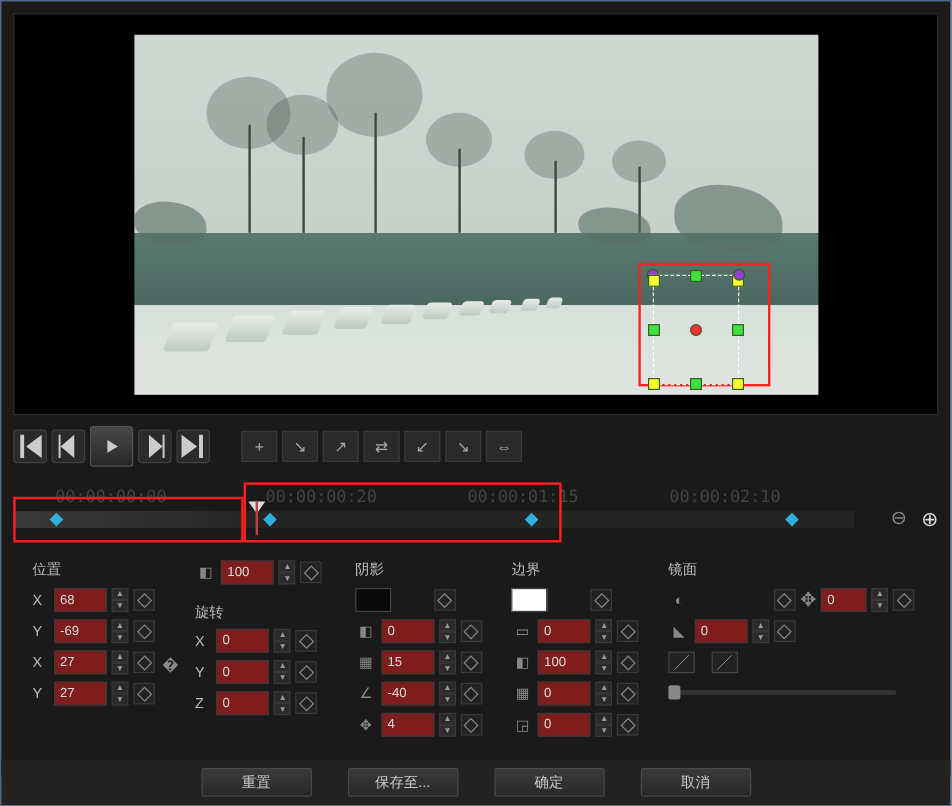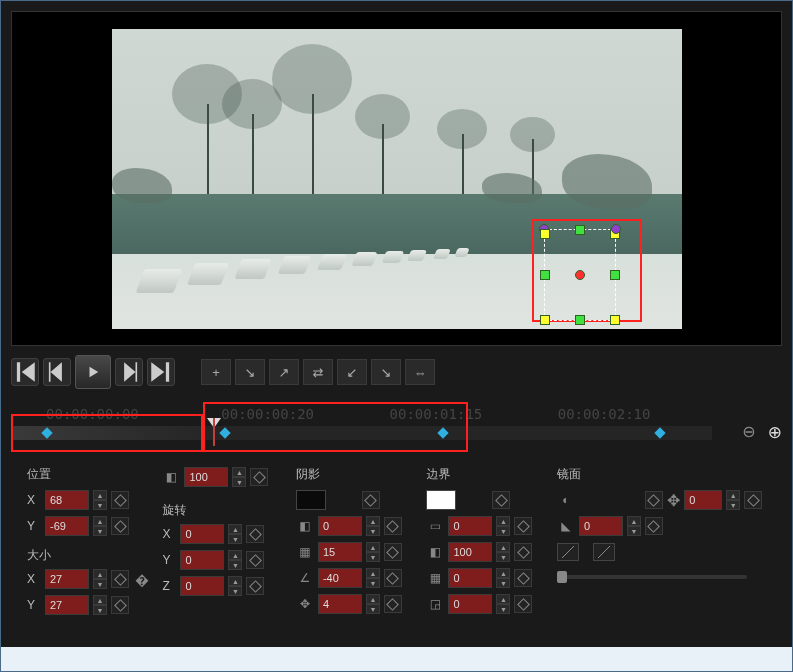--- a/index.html
+++ b/index.html
@@ -260,21 +260,20 @@
         </div>
         <div class="row">
           <span class="lbl">Y</span>
           <div class="numbox">-69</div>
           <div class="spin">
               <div>▲</div>
               <div>▼</div>
             </div>
           <div class="kf"></div>
         </div>
-        <div class="sub">大小</div>
         <div class="row">
           <span class="lbl">X</span>
           <div class="numbox">27</div>
           <div class="spin">
               <div>▲</div>
               <div>▼</div>
             </div>
           <div class="kf"></div>
           <span class="link-ic">�︎</span>
         </div>
@@ -448,15 +447,21 @@
           <div style="width:6px"></div>
           <div class="ease-box"></div>
         </div>
         <div class="slider-track">
           <div class="slider-thumb"></div>
         </div>
       </div>
 
     </div>
 
+    <div class="footer">
+      <div class="fbtn">重置</div>
+      <div class="fbtn">保存至...</div>
+      <div class="fbtn">确定</div>
+      <div class="fbtn">取消</div>
+    </div>
 
   </div>
 </div>
 
 </body></html>

